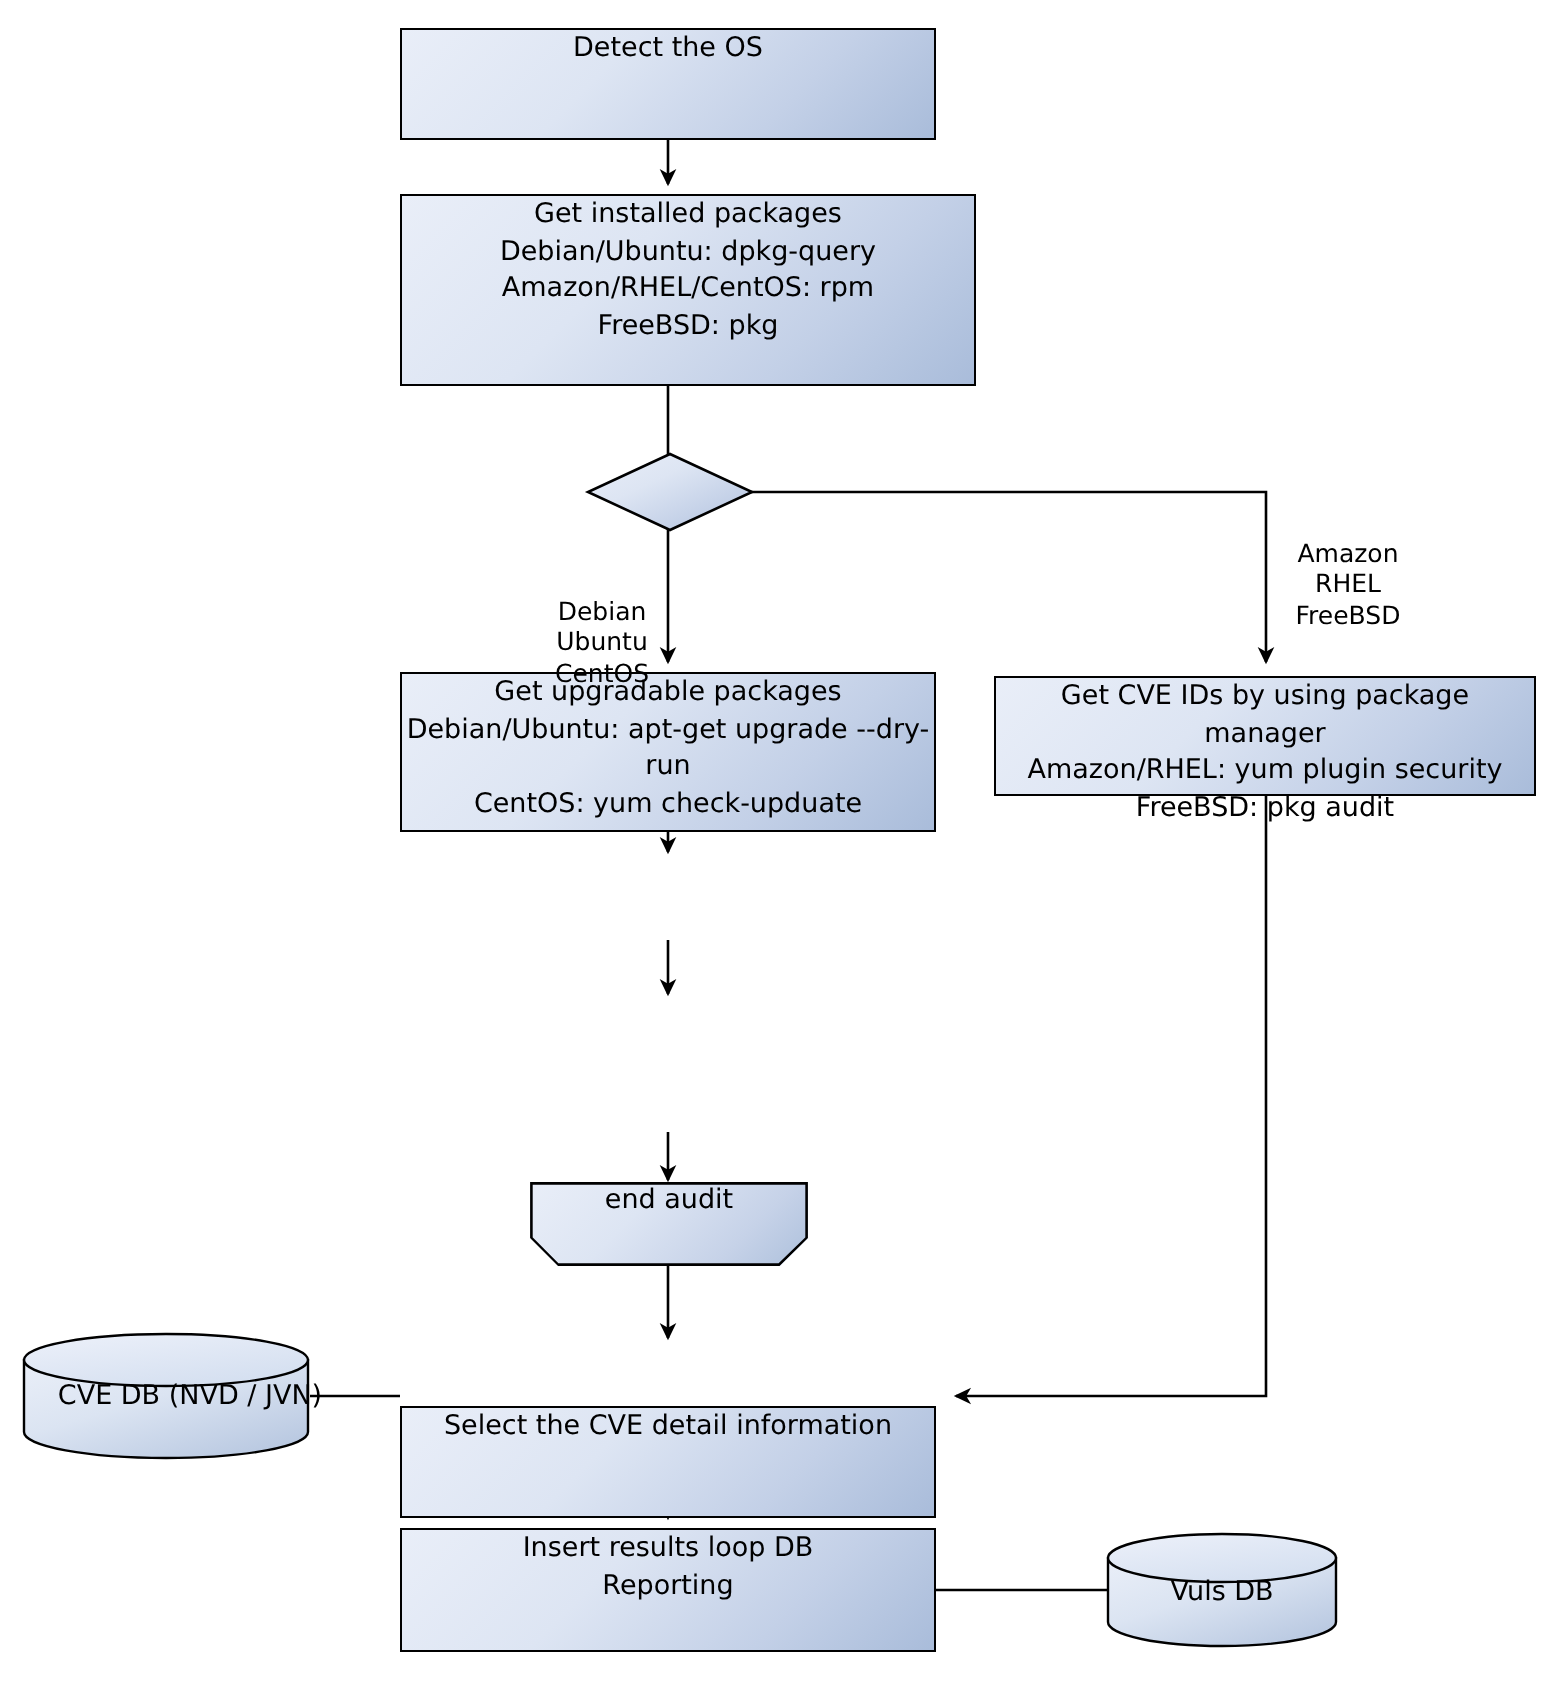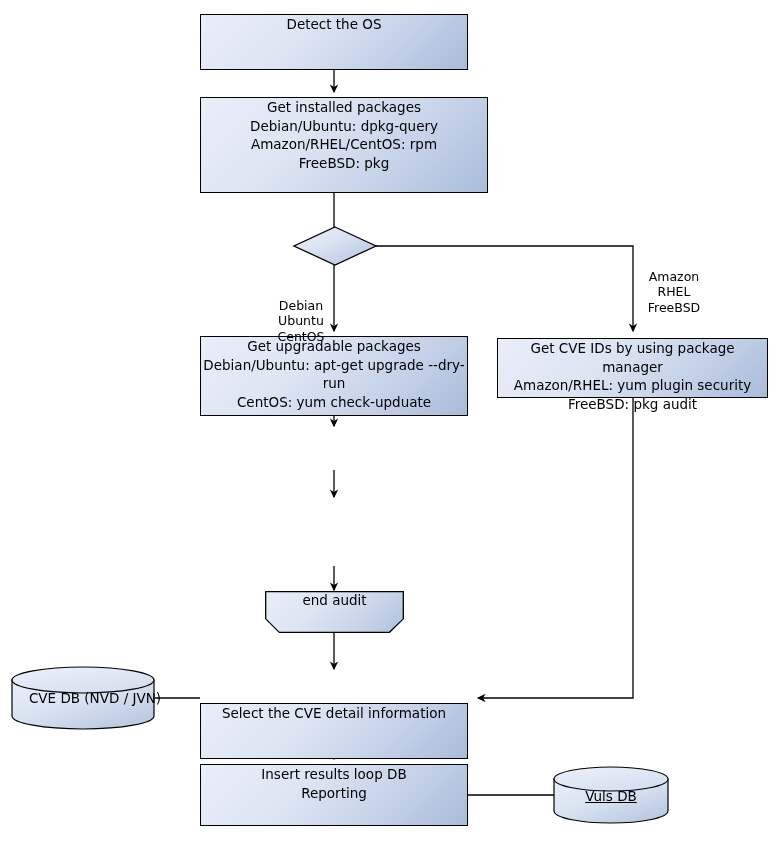--- a/index.html
+++ b/index.html
@@ -178,21 +178,21 @@
     <span>Select the CVE detail information</span>
   </div>
 
   <div class="node proc" style="left:200px; top:764px; width:268px; height:62px;">
     <span>Insert results loop DB
 Reporting</span>
   </div>
 
   <div class="db-label" style="left:12px; top:698px; width:142px; transform:translateY(-50%);margin-left:12px;">CVE DB (NVD / JVN)</div>
 
-  <div class="db-label" style="left:554px; top:796px; width:114px; transform:translateY(-50%);text-decoration:underline;">Vuls DB</div>
+  <div class="db-label" style="left:554px; top:796px; width:114px; transform:translateY(-50%);">Vuls DB</div>
 
   <div class="edge-label" style="left:272px; top:282px; width:58px;">Debian
 Ubuntu
 CentOS</div>
 
   <div class="edge-label" style="left:639px; top:253px; width:70px;">Amazon
 RHEL
 FreeBSD</div>
 
 </div>

